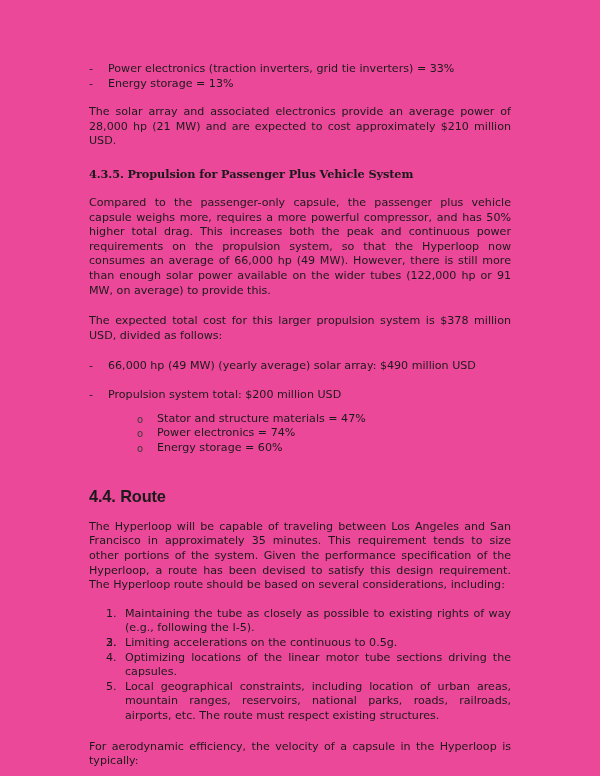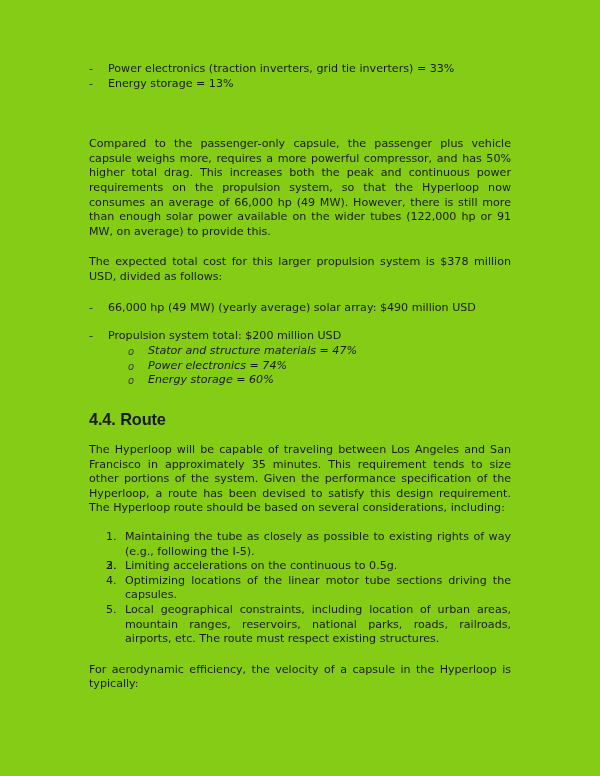--- a/index.html
+++ b/index.html
@@ -11,21 +11,21 @@
     width: 600px;
     height: 776px;
     font-family: "DejaVu Sans", sans-serif;
     color: #1a1a1a;
     overflow: hidden;
   }
   .page {
     position: relative;
     width: 600px;
     height: 776px;
-    background: #84cc16;
+    background: #ec4899;
   }
   .content {
     position: absolute;
     left: 89px;
     top: 62px;
     width: 422px;
   }
 
   
   .para {
@@ -61,23 +61,22 @@
     position: absolute;
     left: 0;
     top: 0;
     font-size: 11.1px;
     line-height: 14.6px;
   }
 
   
   .circle-list {
     list-style: none;
-    margin: 0;
-    padding: 0;
-    font-style: italic;
+    margin: 9px;
+    padding: 0;
   }
   .circle-list > li {
     position: relative;
     padding-left: 59px;
     font-size: 11.1px;
     line-height: 14.8px;
     text-align: left;
   }
   .circle-list > li::before {
     content: "o";
@@ -137,23 +136,25 @@
 <div class="page">
   <div class="content">
 
     <ul class="dash-list">
       <li>Power electronics (traction inverters, grid tie inverters) = 33%</li>
       <li>Energy storage = 13%</li>
     </ul>
 
     <div class="gap-md"></div>
 
+    <p class="para last-line-left">The solar array and associated electronics provide an average power of 28,000 hp (21 MW) and are expected to cost approximately $210 million USD.</p>
 
     <div class="gap-xl"></div>
 
+    <h3 class="h-sub">4.3.5. Propulsion for Passenger Plus Vehicle System</h3>
 
     <div class="gap-md"></div>
 
     <p class="para last-line-left">Compared to the passenger-only capsule, the passenger plus vehicle capsule weighs more, requires a more powerful compressor, and has 50% higher total drag. This increases both the peak and continuous power requirements on the propulsion system, so that the Hyperloop now consumes an average of 66,000 hp (49 MW). However, there is still more than enough solar power available on the wider tubes (122,000 hp or 91 MW, on average) to provide this.</p>
 
     <div class="gap-lg"></div>
 
     <p class="para last-line-left">The expected total cost for this larger propulsion system is $378 million USD, divided as follows:</p>
 
     <div class="gap-lg"></div>

